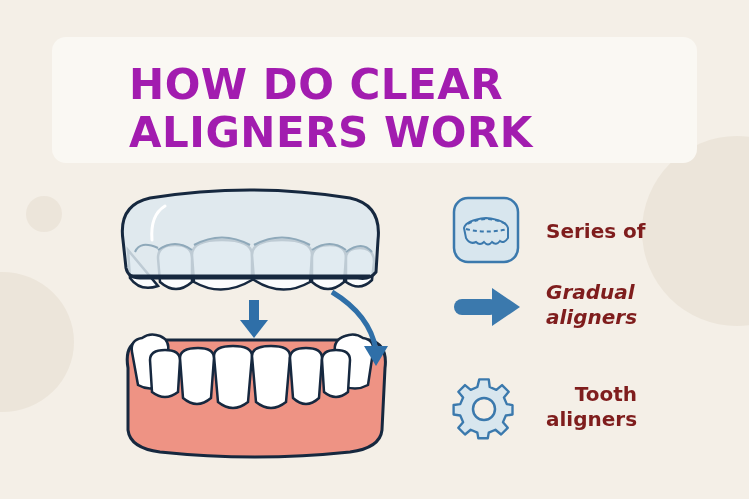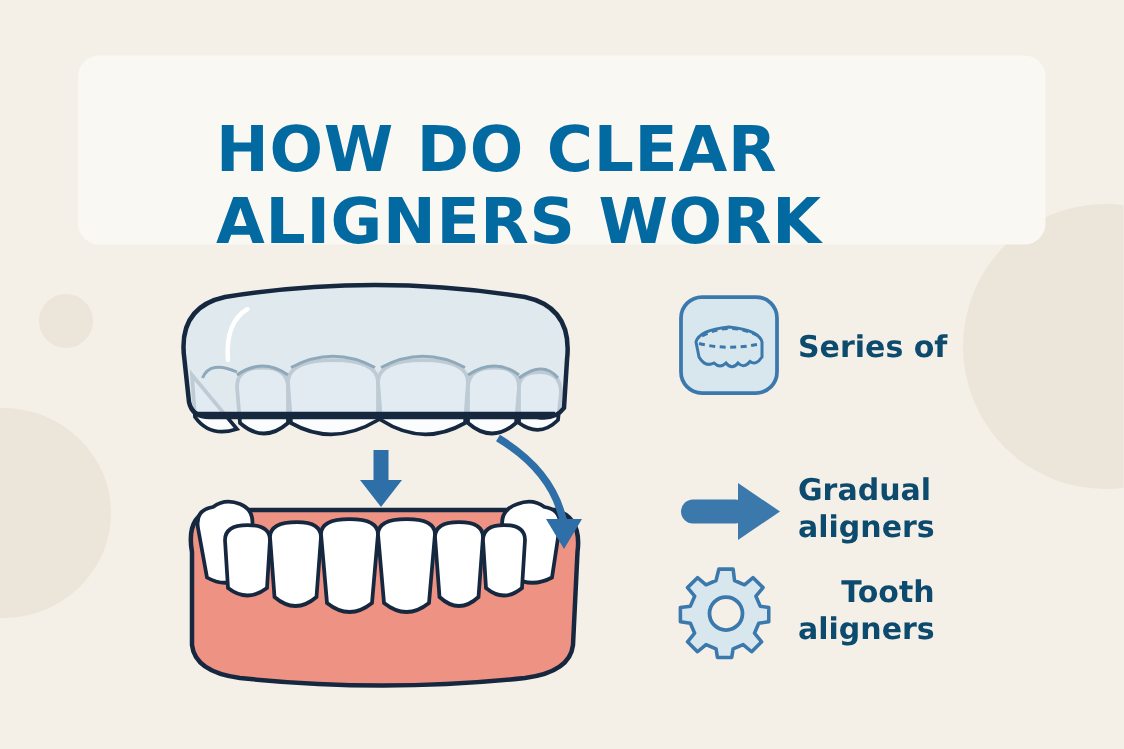--- a/index.html
+++ b/index.html
@@ -7,34 +7,34 @@
     width:749px; height:499px; overflow:hidden; position:relative;
     background:#f4efe7;
     font-family:"Liberation Sans", sans-serif;
   }
   .blob { position:absolute; border-radius:50%; background:#ece5da; }
   .title-card {
     position:absolute; left:52px; top:37px; width:645px; height:126px;
     background:#faf8f3; border-radius:14px;
   }
   .title {
-    position:absolute; left:128px; top:60px; margin:16px;
+    position:absolute; left:128px; top:60px; margin:1px;
     font-family:"DejaVu Sans", sans-serif;
     font-weight:bold; font-size:42px; line-height:48px;
-    color:#0369a1; letter-spacing:0.5px;
+    color:#a21caf; letter-spacing:0.5px;
   }
   .title span { display:block; }
   .illus { position:absolute; left:0; top:0; }
   .legend-item { position:absolute; left:452px; display:flex; align-items:center; }
   .legend-icon { width:70px; height:70px; position:relative; flex:none; }
   .legend-label {
-    margin-left:10px;
+    margin-left:24px;
     font-family:"DejaVu Sans", sans-serif;
     font-weight:bold; font-size:20px; line-height:25px;
-    color:#0c4a6e;
+    color:#7f1d1d;
   }
   .legend-label span { display:block; }
 </style>
 </head>
 <body>
 
 <div class="blob" style="left:26px;top:196px;width:36px;height:36px;"></div>
 <div class="blob" style="left:-70px;top:272px;width:144px;height:140px;"></div>
 <div class="blob" style="left:642px;top:136px;width:190px;height:190px;"></div>
 
@@ -104,21 +104,21 @@
       <path d="M12 32 Q14 24 34 22 Q54 24 56 32 L56 42 Q52 48 48 45 Q44 50 40 46 Q36 51 32 46 Q28 50 24 46 Q18 49 14 42 Z" fill="none" stroke="#3b79ad" stroke-width="2"></path>
       <path d="M14 33 Q34 38 56 33" fill="none" stroke="#3b79ad" stroke-width="2" stroke-dasharray="4 3"></path>
       <path d="M16 28 Q34 18 54 28" fill="none" stroke="#3b79ad" stroke-width="2" stroke-dasharray="4 3"></path>
     </svg>
   </div>
   <div class="legend-label">
     <span>Series of</span>
   </div>
 </div>
 
-<div class="legend-item" style="top:304px;">
+<div class="legend-item" style="top:270px;font-style:italic;">
   <div class="legend-icon">
     <svg width="70" height="70" viewBox="0 0 70 70">
       <rect x="2" y="29" width="44" height="16" rx="8" fill="#3b79ad"></rect>
       <polygon points="40,18 68,37 40,56" fill="#3b79ad"></polygon>
     </svg>
   </div>
   <div class="legend-label">
     <span>Gradual</span>
     <span>aligners</span>
   </div>

